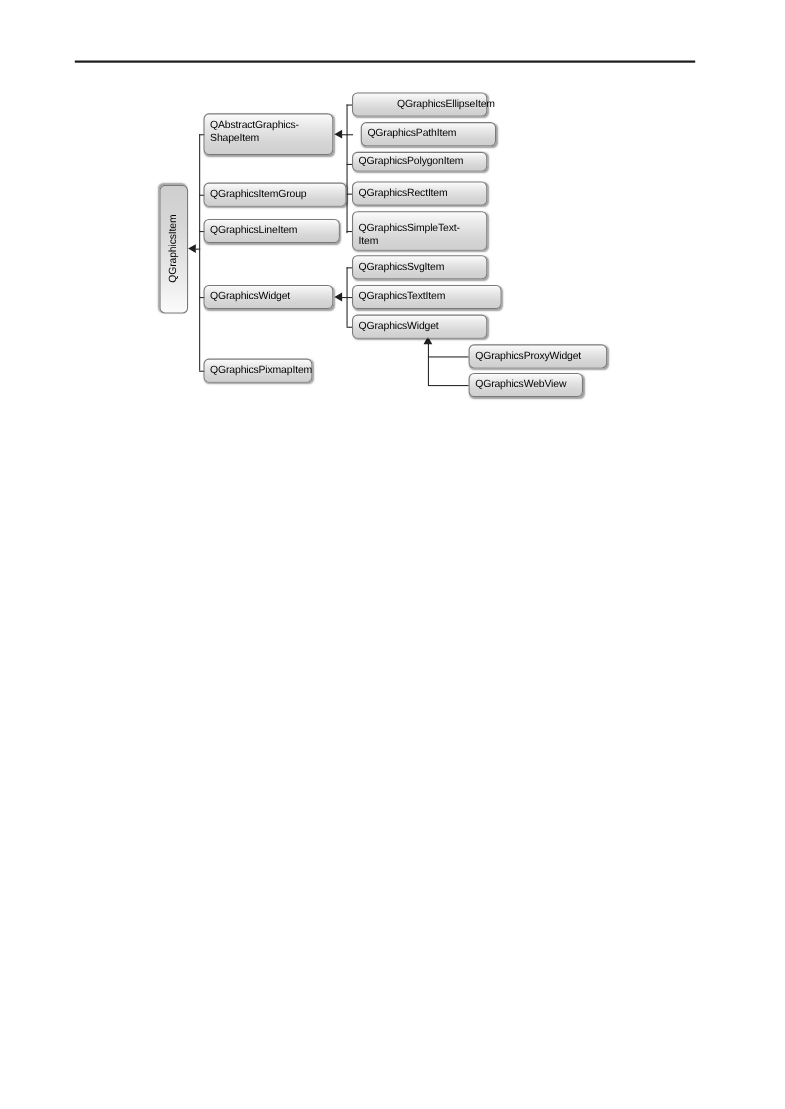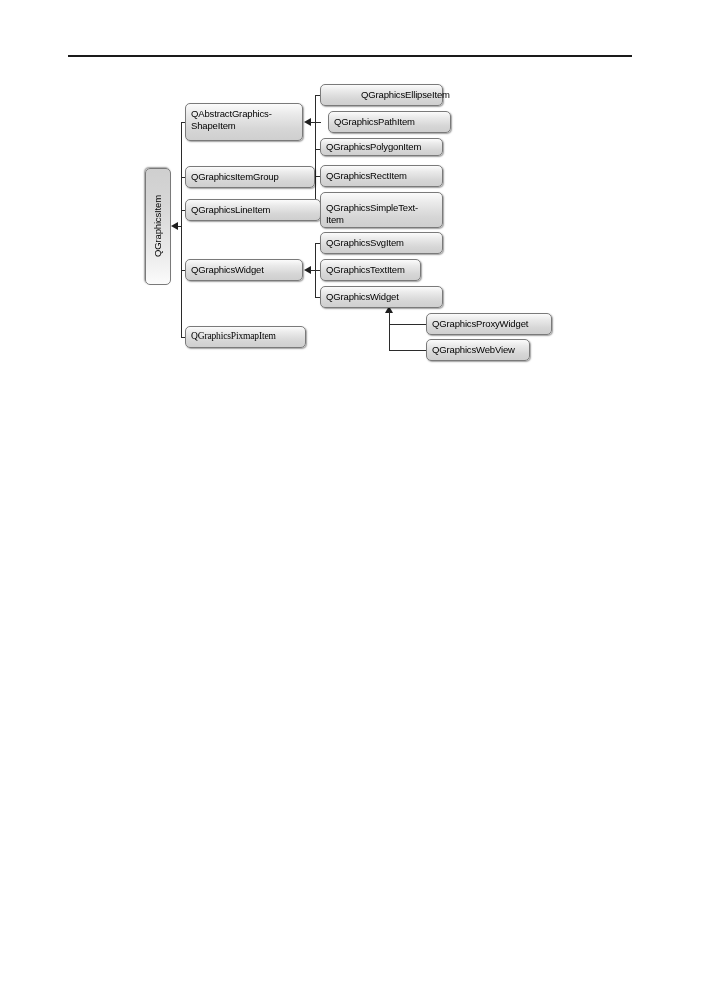--- a/index.html
+++ b/index.html
@@ -141,29 +141,29 @@
 
     <div class="node two-line" style="left:185px; top:103px; width:118px; height:38px;">
       <span>QAbstractGraphics-
 ShapeItem</span>
     </div>
 
     <div class="node" style="left:185px; top:166px; width:130px; height:22px;">
       <span>QGraphicsItemGroup</span>
     </div>
 
-    <div class="node" style="left:185px; top:199px; width:136px; height:22px;">
+    <div class="node" style="left:185px; top:199px; width:124px; height:22px;">
       <span>QGraphicsLineItem</span>
     </div>
 
     <div class="node" style="left:185px; top:259px; width:118px; height:22px;">
       <span>QGraphicsWidget</span>
     </div>
 
-    <div class="node" style="left:185px; top:326px; width:121px; height:22px;font-family:Liberation Serif, serif;">
+    <div class="node" style="left:185px; top:326px; width:99px; height:22px;">
       <span>QGraphicsPixmapItem</span>
     </div>
 
     <div class="node" style="left:320px; top:84px; width:123px; height:22px;padding-left:40px;">
       <span>QGraphicsEllipseItem</span>
     </div>
 
     <div class="node" style="left:328px; top:111px; width:123px; height:22px;">
       <span>QGraphicsPathItem</span>
     </div>
@@ -178,21 +178,21 @@
 
     <div class="node two-line" style="left:320px; top:192px; width:123px; height:36px;align-items:flex-end;">
       <span>QGraphicsSimpleText-
 Item</span>
     </div>
 
     <div class="node" style="left:320px; top:232px; width:123px; height:22px;">
       <span>QGraphicsSvgItem</span>
     </div>
 
-    <div class="node" style="left:320px; top:259px; width:101px; height:22px;">
+    <div class="node" style="left:320px; top:259px; width:136px; height:22px;">
       <span>QGraphicsTextItem</span>
     </div>
 
     <div class="node" style="left:320px; top:286px; width:123px; height:22px;">
       <span>QGraphicsWidget</span>
     </div>
 
     <div class="node" style="left:426px; top:313px; width:126px; height:22px;">
       <span>QGraphicsProxyWidget</span>
     </div>

